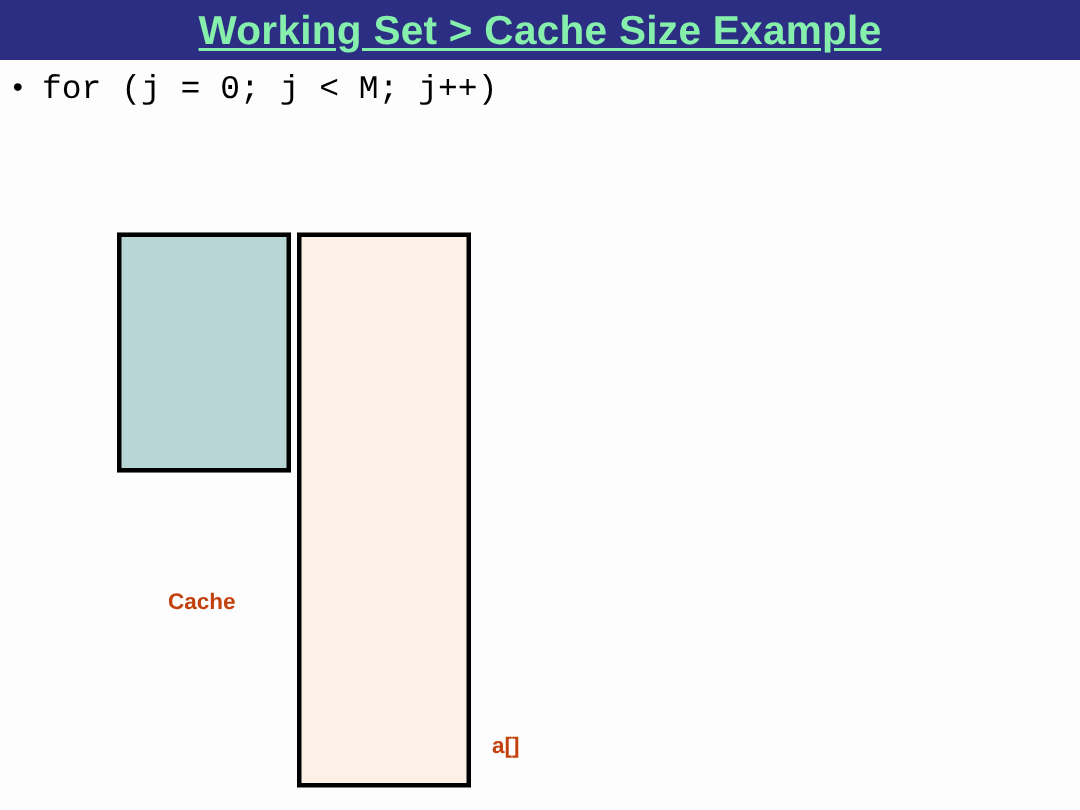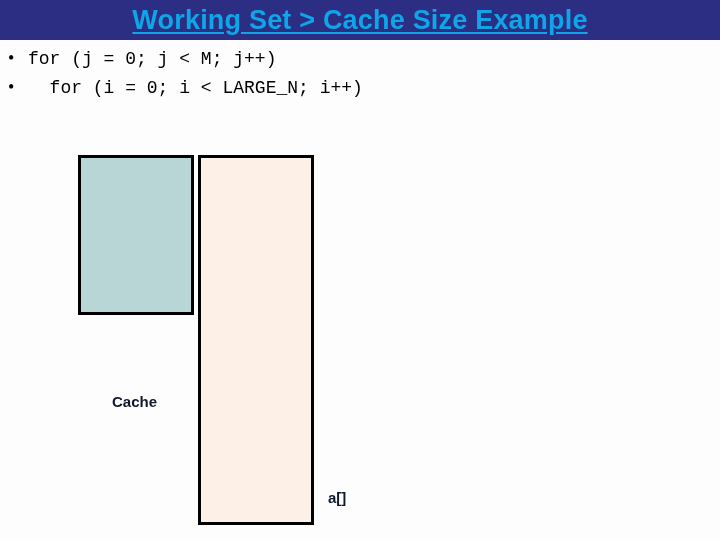--- a/index.html
+++ b/index.html
@@ -13,33 +13,33 @@
   }
   .title-bar{
     background:#2b2e82;
     height:40px;
     display:flex;
     align-items:center;
     justify-content:center;
   }
   .title-bar h1{
     margin:0;
-    color:#0ea5e9;
+    color:#86efac;
     font-size:27px;
     font-weight:bold;
     text-decoration:underline;
     text-underline-offset:3px;
     font-family:Arial,Helvetica,sans-serif;
     letter-spacing:0.2px;
   }
   .code-block{
     margin-top:4px;
     margin-left:8px;
     font-family:"Courier New",Courier,monospace;
-    font-size:18px;
+    font-size:22px;
     line-height:28px;
   }
   .code-line{white-space:pre}
   .bullet{
     font-family:"Times New Roman",Times,serif;
     display:inline-block;
     width:20px;
   }
   .diagram{
     position:absolute;
@@ -61,35 +61,34 @@
   .array-box{
     left:120px;top:0;
     width:116px;height:370px;
     background:#fdf1e7;
   }
   .box-label{
     position:absolute;
     font-family:Arial,Helvetica,sans-serif;
     font-weight:bold;
     font-size:15px;
-    color:#0f172a;
+    color:#c2410c;
   }
   .cache-label{left:34px;top:238px}
   .array-label{left:250px;top:334px}
 </style>
 </head>
 <body>
 
 <div class="title-bar">
   <h1>Working Set &gt; Cache Size Example</h1>
 </div>
 
 <div class="code-block">
   <div class="code-line"><span class="bullet">•</span><span>for (j = 0; j &lt; M; j++)</span></div>
-  <div class="code-line"><span class="bullet">•</span><span>  for (i = 0; i &lt; LARGE_N; i++)</span></div>
 </div>
 
 <div class="diagram">
   <div class="box cache-box"></div>
   <div class="box array-box"></div>
   <div class="box-label cache-label">Cache</div>
   <div class="box-label array-label">a[]</div>
 </div>
 
 </body></html>

